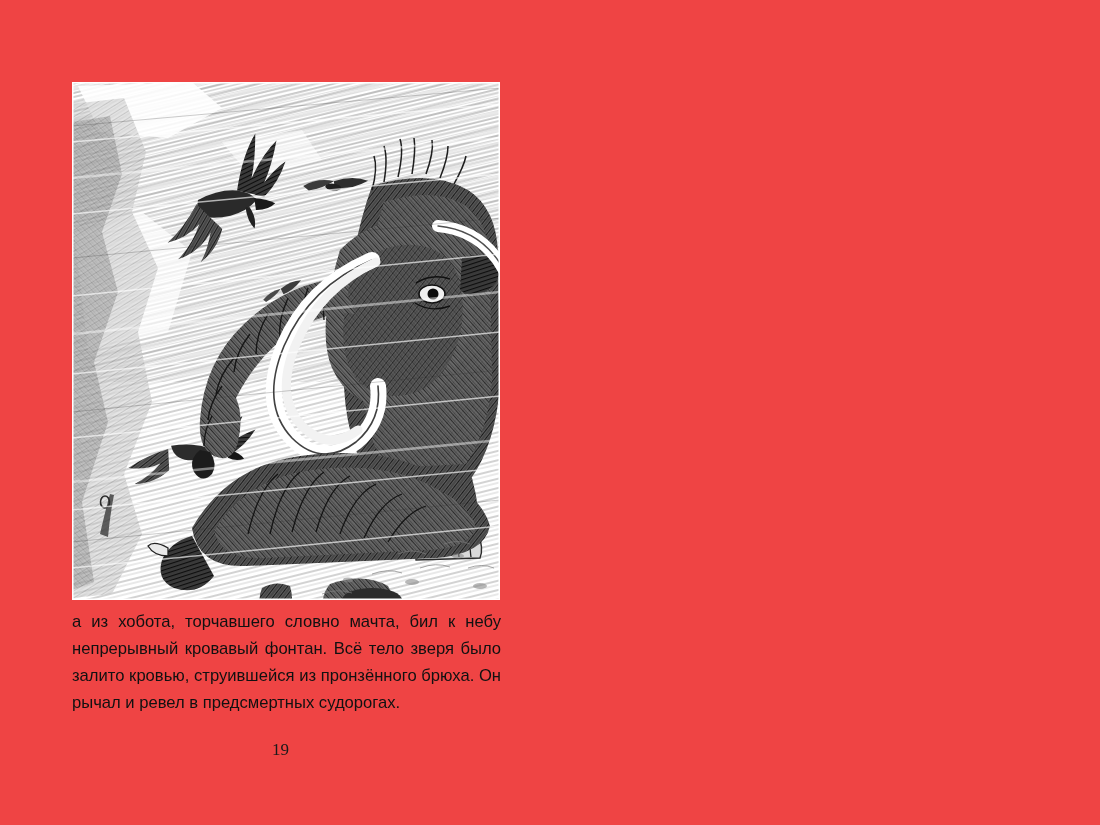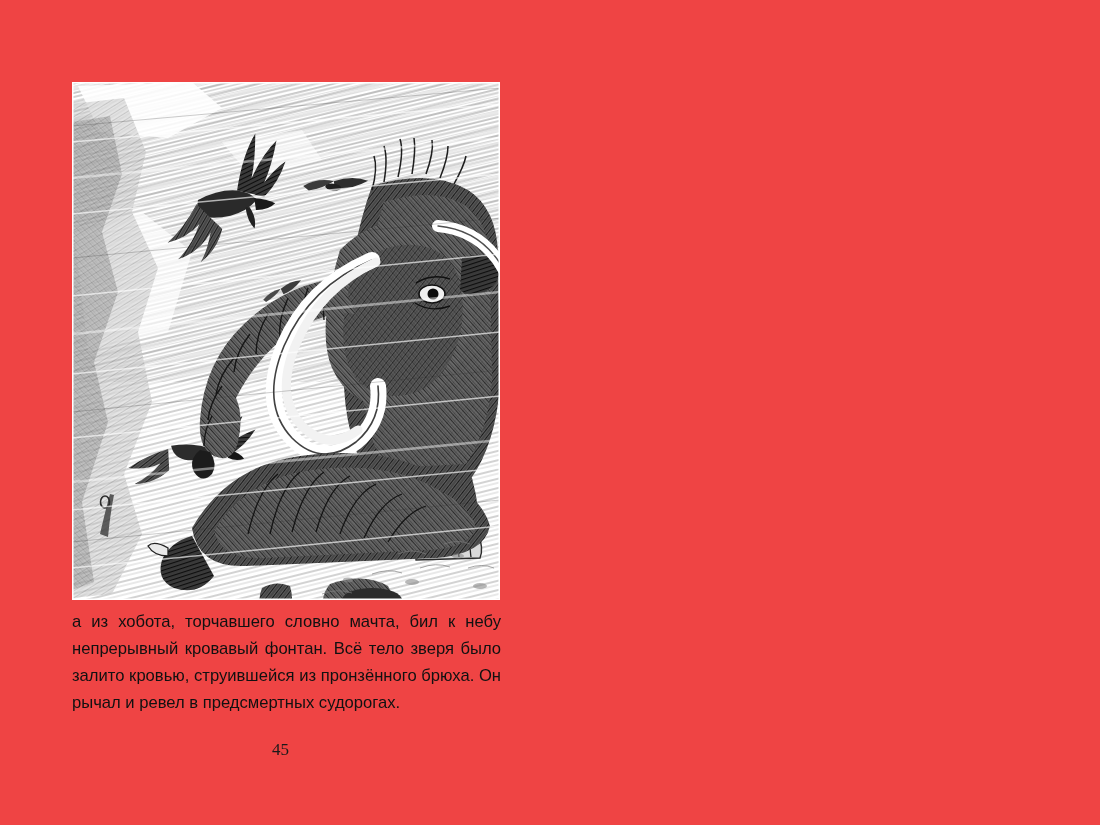--- a/index.html
+++ b/index.html
@@ -281,21 +281,21 @@
 
           <rect x="0" y="0" width="428" height="518" fill="none" stroke="#ffffff" stroke-width="3"></rect>
         </g>
       </svg>
     </div>
 
     <div class="textcol col-left">
       <p class="noindent">а из хобота, торчавшего словно мачта, бил к небу непрерывный кровавый фонтан. Всё тело зверя было залито кровью, струившейся из пронзённого брюха. Он рычал и ревел в предсмертных судорогах.</p>
     </div>
 
-    <div class="folio folio-left">45</div>
+    <div class="folio folio-left">19</div>
   </div>
 
   <div class="page page-right">
     
 
     
   </div>
 
 </div>
 

